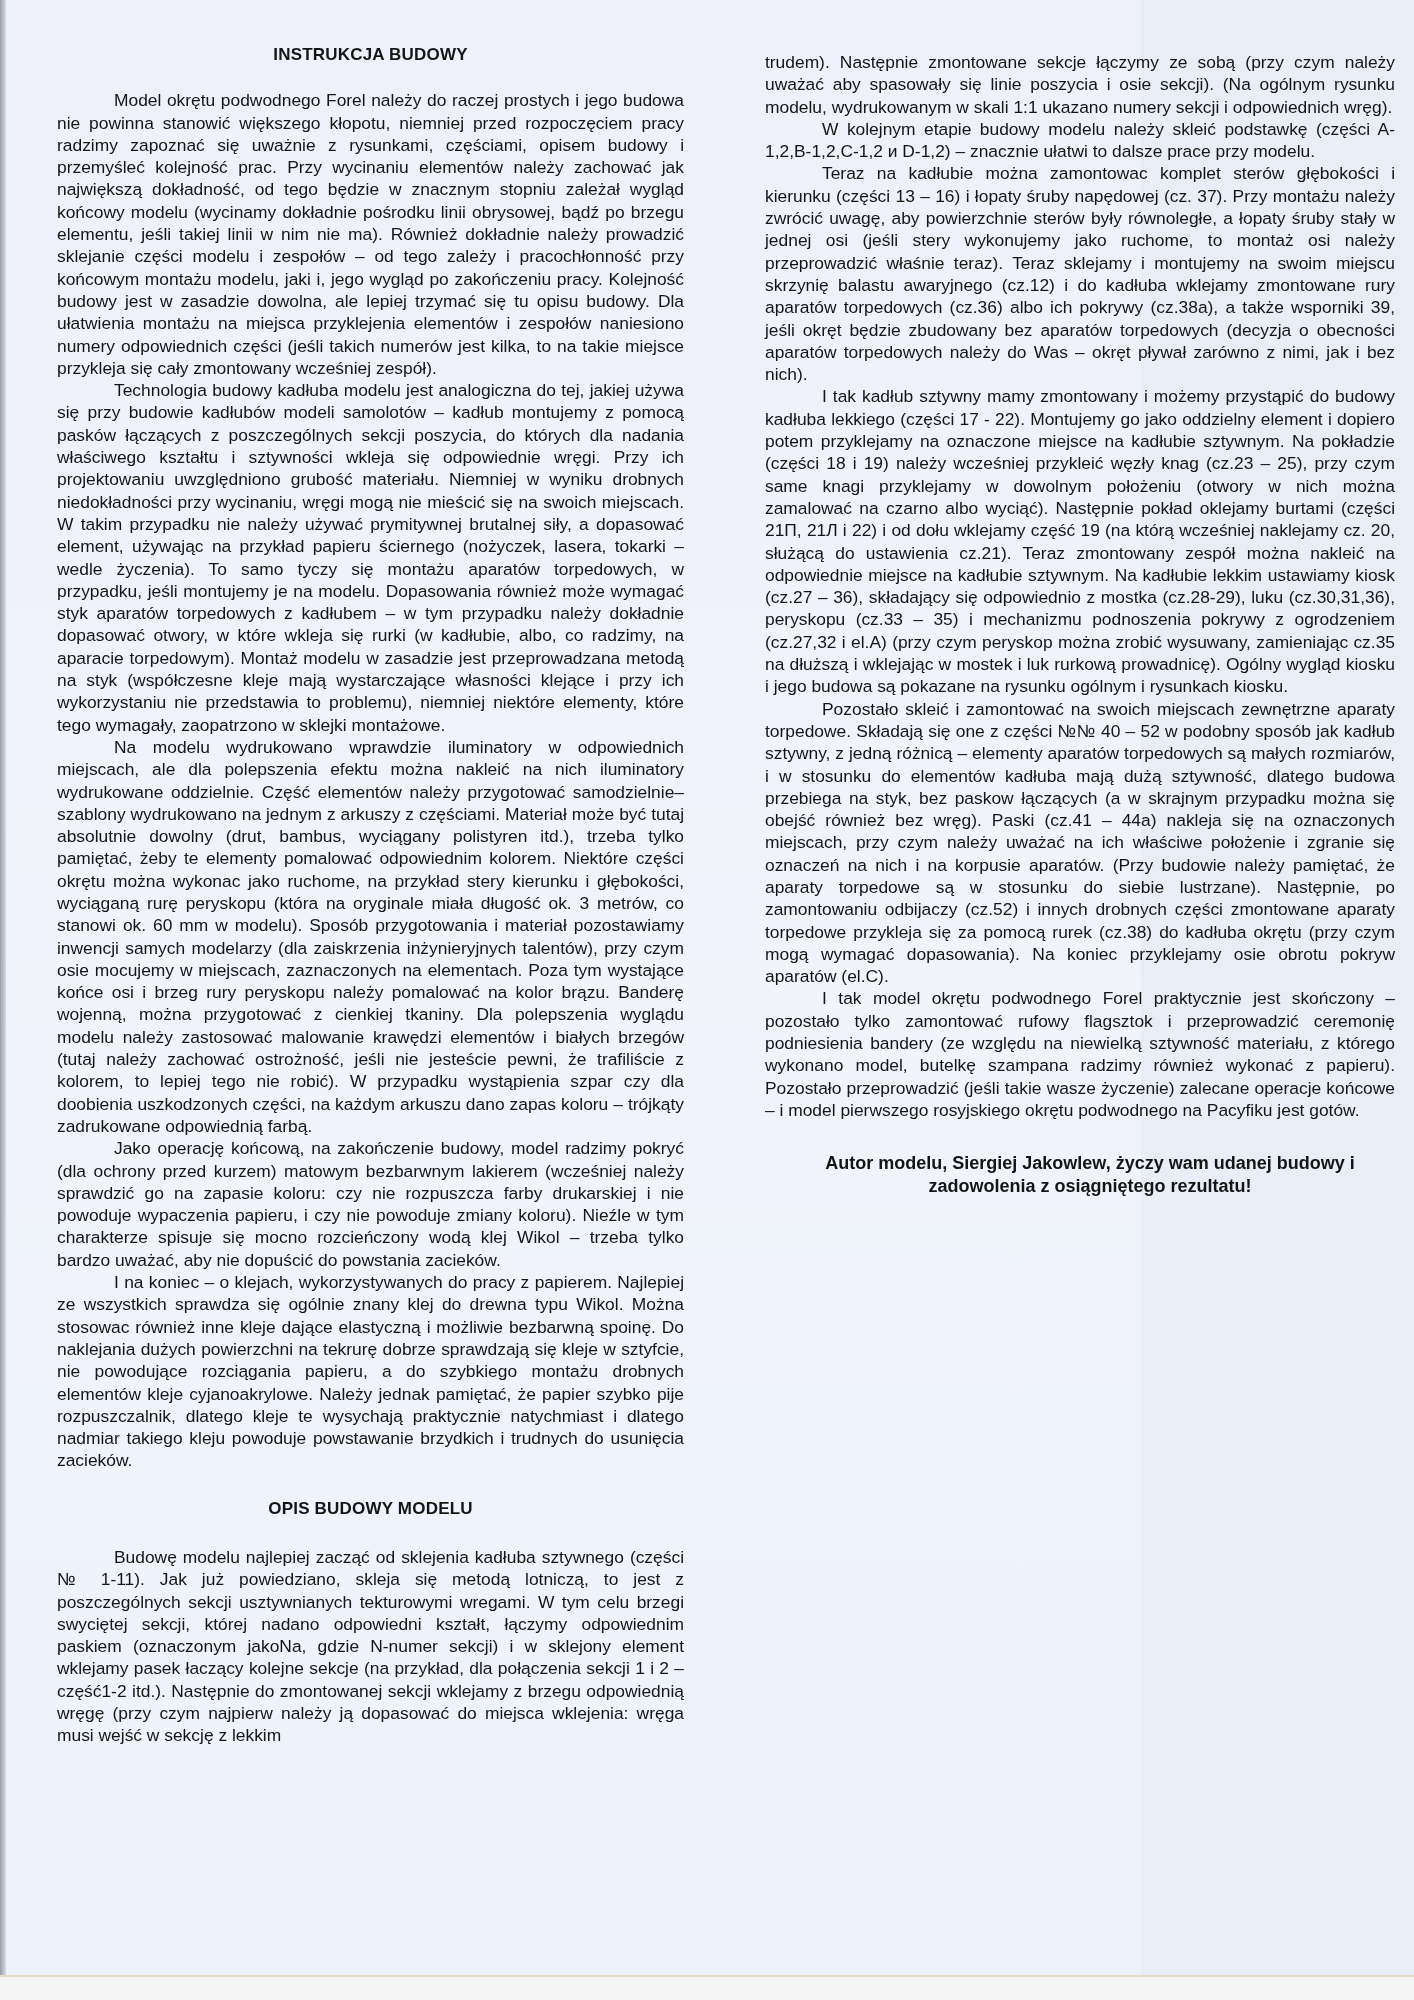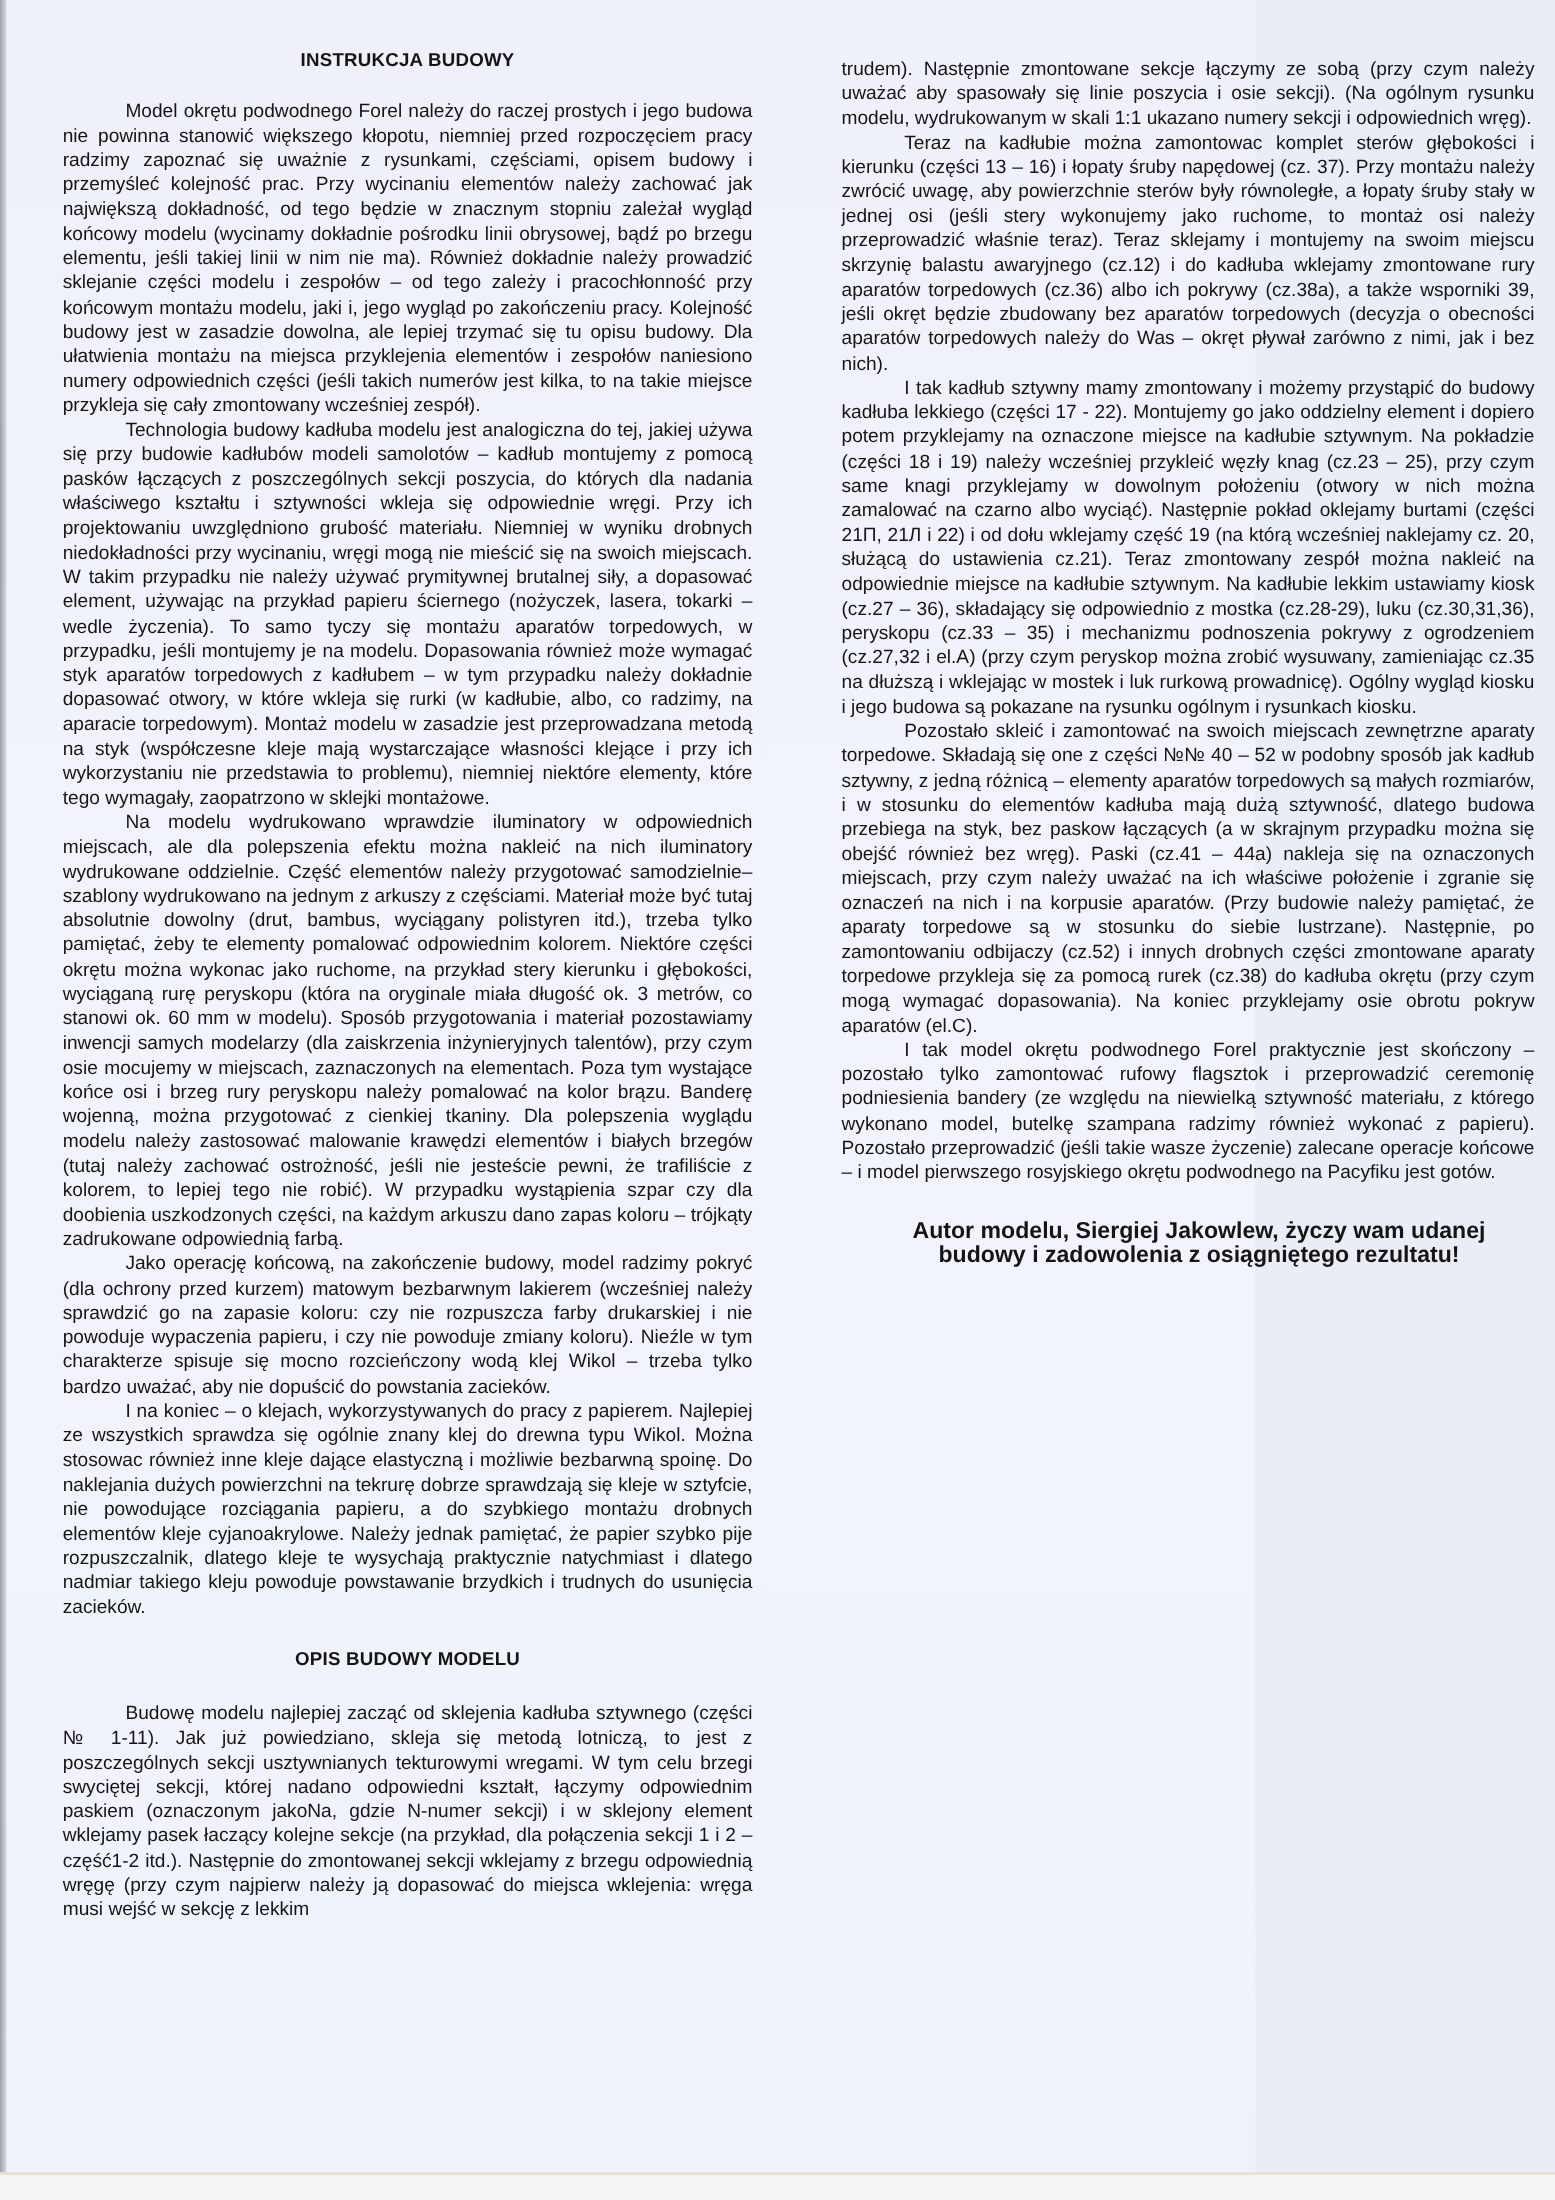--- a/index.html
+++ b/index.html
@@ -30,21 +30,21 @@
   }
   .col.left { left: 57px; width: 627px; }
   .col.right { left: 765px; width: 630px; top: 51px; }
   .heading {
     text-align: center; font-weight: bold; font-size: 17px;
     margin: 0 0 23px 0; letter-spacing: 0.2px;
   }
   .heading.second { margin-top: 26px; margin-bottom: 26px; }
   p { margin: 0; text-indent: 57px; }
   .closing {
-    text-align: center; font-weight: bold; font-size: 21px;
+    text-align: center; font-weight: bold; font-size: 18px;
     line-height: 22.3px; margin-top: 31px; padding: 0 20px 0 40px;
   }
 </style>
 </head>
 <body>
 
 <div class="page">
   <div class="left-edge"></div>
 
   <div class="col left">
@@ -53,20 +53,21 @@
     <p>Technologia budowy kadłuba modelu jest analogiczna do tej, jakiej używa się przy budowie kadłubów modeli samolotów – kadłub montujemy z pomocą pasków łączących z poszczególnych sekcji poszycia, do których dla nadania właściwego kształtu i sztywności wkleja się odpowiednie wręgi. Przy ich projektowaniu uwzględniono grubość materiału. Niemniej w wyniku drobnych niedokładności przy wycinaniu, wręgi mogą nie mieścić się na swoich miejscach. W takim przypadku nie należy używać prymitywnej brutalnej siły, a dopasować element, używając na przykład papieru ściernego (nożyczek, lasera, tokarki – wedle życzenia). To samo tyczy się montażu aparatów torpedowych, w przypadku, jeśli montujemy je na modelu. Dopasowania również może wymagać styk aparatów torpedowych z kadłubem – w tym przypadku należy dokładnie dopasować otwory, w które wkleja się rurki (w kadłubie, albo, co radzimy, na aparacie torpedowym). Montaż modelu w zasadzie jest przeprowadzana metodą na styk (współczesne kleje mają wystarczające własności klejące i przy ich wykorzystaniu nie przedstawia to problemu), niemniej niektóre elementy, które tego wymagały, zaopatrzono w sklejki montażowe.</p>
     <p>Na modelu wydrukowano wprawdzie iluminatory w odpowiednich miejscach, ale dla polepszenia efektu można nakleić na nich iluminatory wydrukowane oddzielnie. Część elementów należy przygotować samodzielnie– szablony wydrukowano na jednym z arkuszy z częściami. Materiał może być tutaj absolutnie dowolny (drut, bambus, wyciągany polistyren itd.), trzeba tylko pamiętać, żeby te elementy pomalować odpowiednim kolorem. Niektóre części okrętu można wykonac jako ruchome, na przykład stery kierunku i głębokości,  wyciąganą rurę peryskopu (która na oryginale miała długość ok. 3 metrów, co stanowi ok. 60 mm w modelu). Sposób przygotowania i materiał pozostawiamy inwencji samych modelarzy (dla zaiskrzenia inżynieryjnych talentów), przy czym osie mocujemy w miejscach, zaznaczonych na elementach. Poza tym wystające końce osi i brzeg rury peryskopu należy pomalować na kolor brązu. Banderę wojenną, można przygotować z cienkiej tkaniny. Dla polepszenia wyglądu modelu należy zastosować malowanie krawędzi elementów i białych brzegów (tutaj należy zachować ostrożność, jeśli nie jesteście pewni, że trafiliście z kolorem, to lepiej tego nie robić). W przypadku wystąpienia szpar czy dla doobienia uszkodzonych części, na każdym arkuszu dano zapas koloru – trójkąty zadrukowane odpowiednią farbą.</p>
     <p>Jako operację końcową, na zakończenie budowy, model radzimy pokryć (dla ochrony przed kurzem) matowym bezbarwnym lakierem (wcześniej należy sprawdzić go na zapasie koloru: czy nie rozpuszcza farby drukarskiej i nie powoduje wypaczenia papieru, i czy nie powoduje zmiany koloru). Nieźle w tym charakterze spisuje się mocno rozcieńczony wodą klej Wikol – trzeba tylko bardzo uważać, aby nie dopuścić do powstania zacieków.</p>
     <p>I na koniec – o klejach, wykorzystywanych do pracy z papierem. Najlepiej ze wszystkich sprawdza się ogólnie znany klej do drewna typu Wikol. Można stosowac również inne kleje dające elastyczną i możliwie bezbarwną spoinę. Do naklejania dużych powierzchni na tekrurę dobrze sprawdzają się kleje w sztyfcie, nie powodujące rozciągania papieru, a do szybkiego montażu drobnych elementów kleje cyjanoakrylowe. Należy jednak pamiętać, że papier szybko pije rozpuszczalnik, dlatego kleje te wysychają praktycznie natychmiast i dlatego nadmiar takiego kleju powoduje powstawanie brzydkich i trudnych do usunięcia zacieków.</p>
     <div class="heading second">OPIS BUDOWY MODELU</div>
     <p>Budowę modelu najlepiej zacząć od sklejenia kadłuba sztywnego (części № 1-11). Jak już powiedziano, skleja się metodą lotniczą, to jest z poszczególnych sekcji usztywnianych tekturowymi wregami. W tym celu brzegi swyciętej sekcji, której nadano odpowiedni kształt, łączymy odpowiednim paskiem (oznaczonym jakoNa, gdzie N-numer sekcji) i w sklejony element wklejamy pasek łaczący kolejne sekcje (na przykład, dla połączenia sekcji 1 i 2 – część1-2 itd.). Następnie do zmontowanej sekcji wklejamy z brzegu odpowiednią wręgę (przy czym najpierw należy ją dopasować do miejsca wklejenia: wręga musi wejść w sekcję z lekkim</p>
   </div>
 
   <div class="col right">
     <p style="text-indent:0">trudem). Następnie zmontowane sekcje łączymy ze sobą (przy czym należy uważać aby spasowały się linie poszycia i osie sekcji). (Na ogólnym rysunku modelu, wydrukowanym w skali 1:1 ukazano numery sekcji i odpowiednich wręg).</p>
+    <p>W kolejnym etapie budowy modelu należy skleić podstawkę (części A-1,2,B-1,2,C-1,2 и D-1,2) – znacznie ułatwi to dalsze prace przy modelu.</p>
     <p>Teraz na kadłubie można zamontowac komplet sterów głębokości i kierunku (części 13 – 16) i łopaty śruby napędowej (cz. 37). Przy montażu należy zwrócić uwagę, aby powierzchnie sterów były równoległe, a łopaty śruby stały w jednej osi (jeśli stery wykonujemy jako ruchome, to montaż osi należy przeprowadzić właśnie teraz). Teraz sklejamy i montujemy na swoim miejscu skrzynię balastu awaryjnego (cz.12) i do kadłuba wklejamy zmontowane rury aparatów torpedowych  (cz.36) albo ich pokrywy (cz.38a), a także wsporniki 39, jeśli okręt będzie zbudowany bez aparatów torpedowych (decyzja o obecności aparatów torpedowych należy do Was – okręt pływał zarówno z nimi, jak i bez nich).</p>
     <p>I tak kadłub sztywny mamy zmontowany i możemy przystąpić do budowy kadłuba lekkiego (części 17 - 22). Montujemy go jako oddzielny element i dopiero potem przyklejamy na oznaczone miejsce na kadłubie sztywnym. Na pokładzie (części 18 i 19) należy wcześniej przykleić węzły knag (cz.23 – 25), przy czym same knagi przyklejamy w dowolnym położeniu (otwory w nich można zamalować na czarno albo wyciąć). Następnie pokład oklejamy burtami (części 21П, 21Л i 22) i od dołu wklejamy część 19 (na którą wcześniej naklejamy cz. 20, służącą do ustawienia cz.21). Teraz zmontowany zespół można nakleić na odpowiednie miejsce na kadłubie sztywnym. Na kadłubie lekkim ustawiamy kiosk (cz.27 – 36), składający się odpowiednio z mostka (cz.28-29),  luku (cz.30,31,36), peryskopu (cz.33 – 35) i mechanizmu podnoszenia pokrywy z ogrodzeniem (cz.27,32 i el.A) (przy czym peryskop można zrobić wysuwany, zamieniając cz.35 na dłuższą i wklejając w mostek i luk rurkową prowadnicę). Ogólny wygląd kiosku i jego budowa są pokazane na rysunku ogólnym i rysunkach kiosku.</p>
     <p>Pozostało skleić i zamontować na swoich miejscach zewnętrzne aparaty torpedowe. Składają się one z części №№ 40 – 52 w podobny sposób jak kadłub sztywny, z jedną różnicą – elementy aparatów torpedowych są małych rozmiarów, i w stosunku do elementów kadłuba mają dużą sztywność, dlatego budowa przebiega na styk, bez paskow łączących (a w skrajnym przypadku można się obejść również bez wręg). Paski (cz.41 – 44a) nakleja się na oznaczonych miejscach, przy czym należy uważać na ich właściwe położenie i zgranie się oznaczeń na nich i na korpusie aparatów. (Przy budowie należy pamiętać, że aparaty torpedowe są w stosunku do siebie lustrzane). Następnie, po zamontowaniu odbijaczy (cz.52) i innych drobnych części zmontowane aparaty torpedowe przykleja się za pomocą rurek (cz.38) do kadłuba okrętu (przy czym mogą wymagać dopasowania). Na koniec przyklejamy osie obrotu pokryw aparatów (el.C).</p>
     <p>I tak model okrętu podwodnego Forel praktycznie jest skończony – pozostało tylko zamontować rufowy flagsztok i przeprowadzić ceremonię podniesienia bandery (ze względu na niewielką sztywność materiału, z którego wykonano model, butelkę szampana radzimy również wykonać z papieru). Pozostało przeprowadzić (jeśli takie wasze życzenie) zalecane operacje końcowe – i model pierwszego rosyjskiego okrętu podwodnego na Pacyfiku jest gotów.</p>
     <div class="closing">Autor modelu, Siergiej Jakowlew, życzy wam udanej budowy i zadowolenia z osiągniętego rezultatu!</div>
   </div>
 </div>
 <div class="page-bottom-edge"></div>
 
 </body></html>

